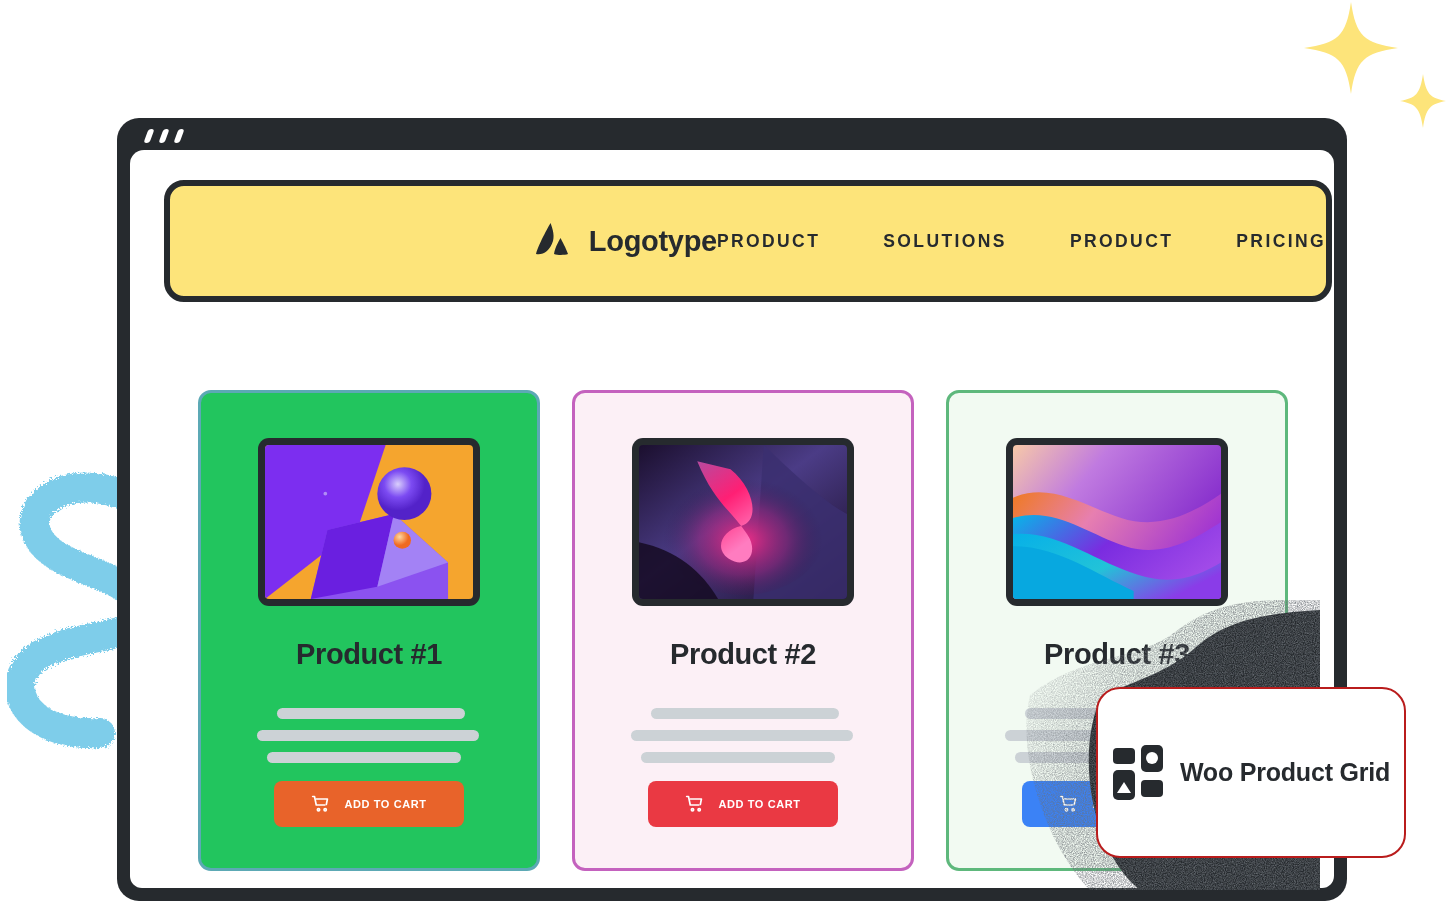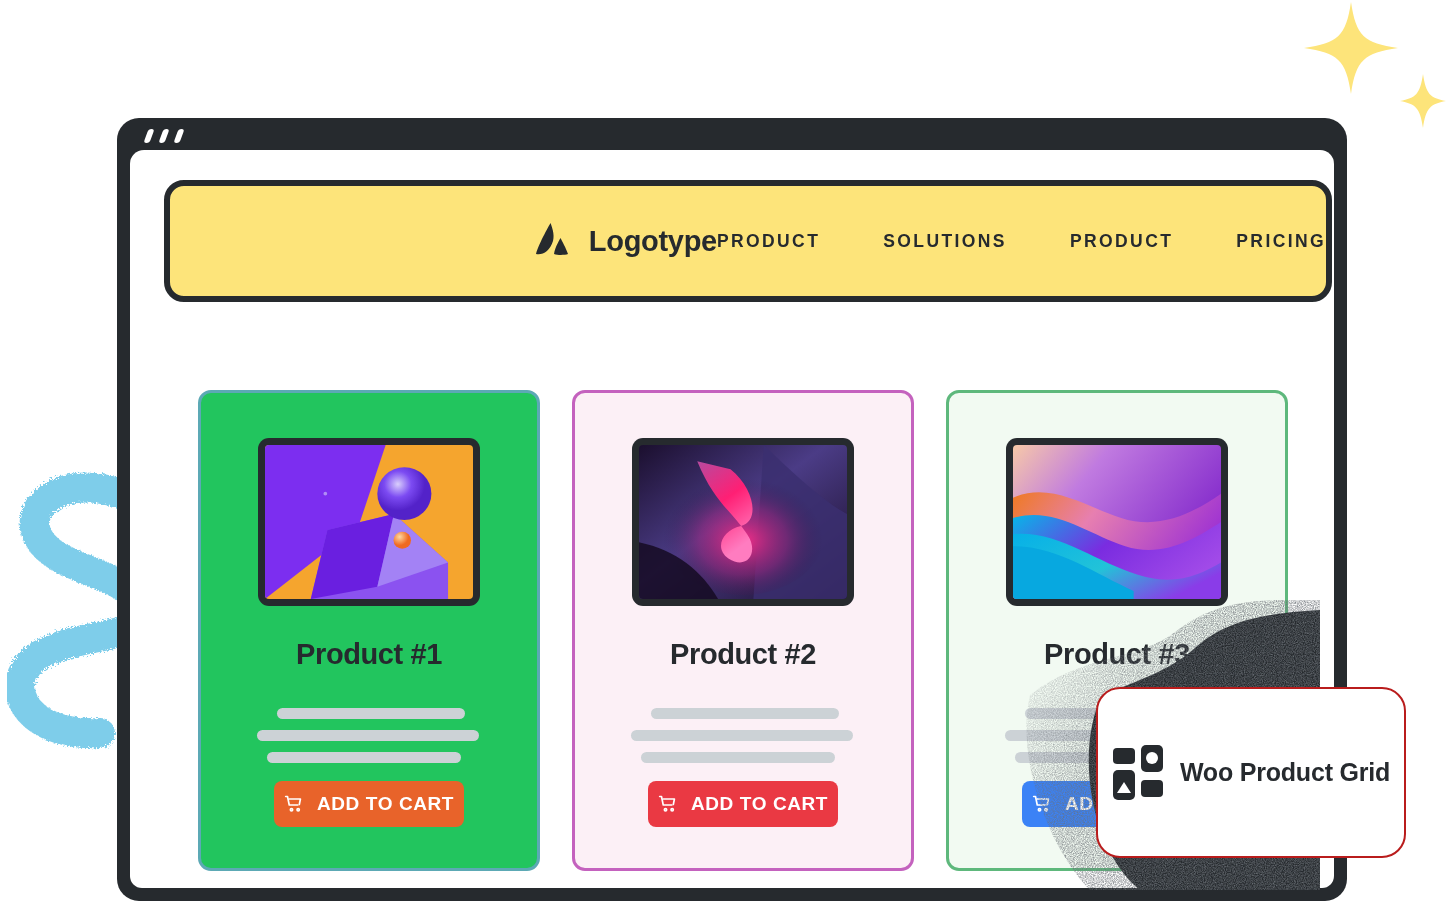--- a/index.html
+++ b/index.html
@@ -74,21 +74,21 @@
   .sk2 { width:222px; margin-left:56px; }
   .sk3 { width:194px; margin-left:66px; }
 
   .cart-btn {
     position:absolute; left:50%; top:388px; transform:translateX(-50%);
     width:190px; height:46px; border:none; border-radius:8px;
     display:flex; align-items:center; justify-content:center; gap:13px;
     cursor:pointer; color:#fff;
   }
   .cart-btn .label {
-    font-size:19px; font-weight:700; letter-spacing:0.6px; color:#ffffff; white-space:nowrap;
+    font-size:11px; font-weight:700; letter-spacing:0.6px; color:#ffffff; white-space:nowrap;
   }
   .cart-icon { width:20px; height:20px; display:block; flex:0 0 auto; }
 
   
   .badge {
     position:absolute; left:1096px; top:687px; width:310px; height:171px;
     background:#ffffff; border:2px solid #b91c1c; border-radius:24px;
     display:flex; flex-direction:row; align-items:center; justify-content:center; gap:10px;
   }
   .badge-icon { width:58px; height:58px; display:block; }

